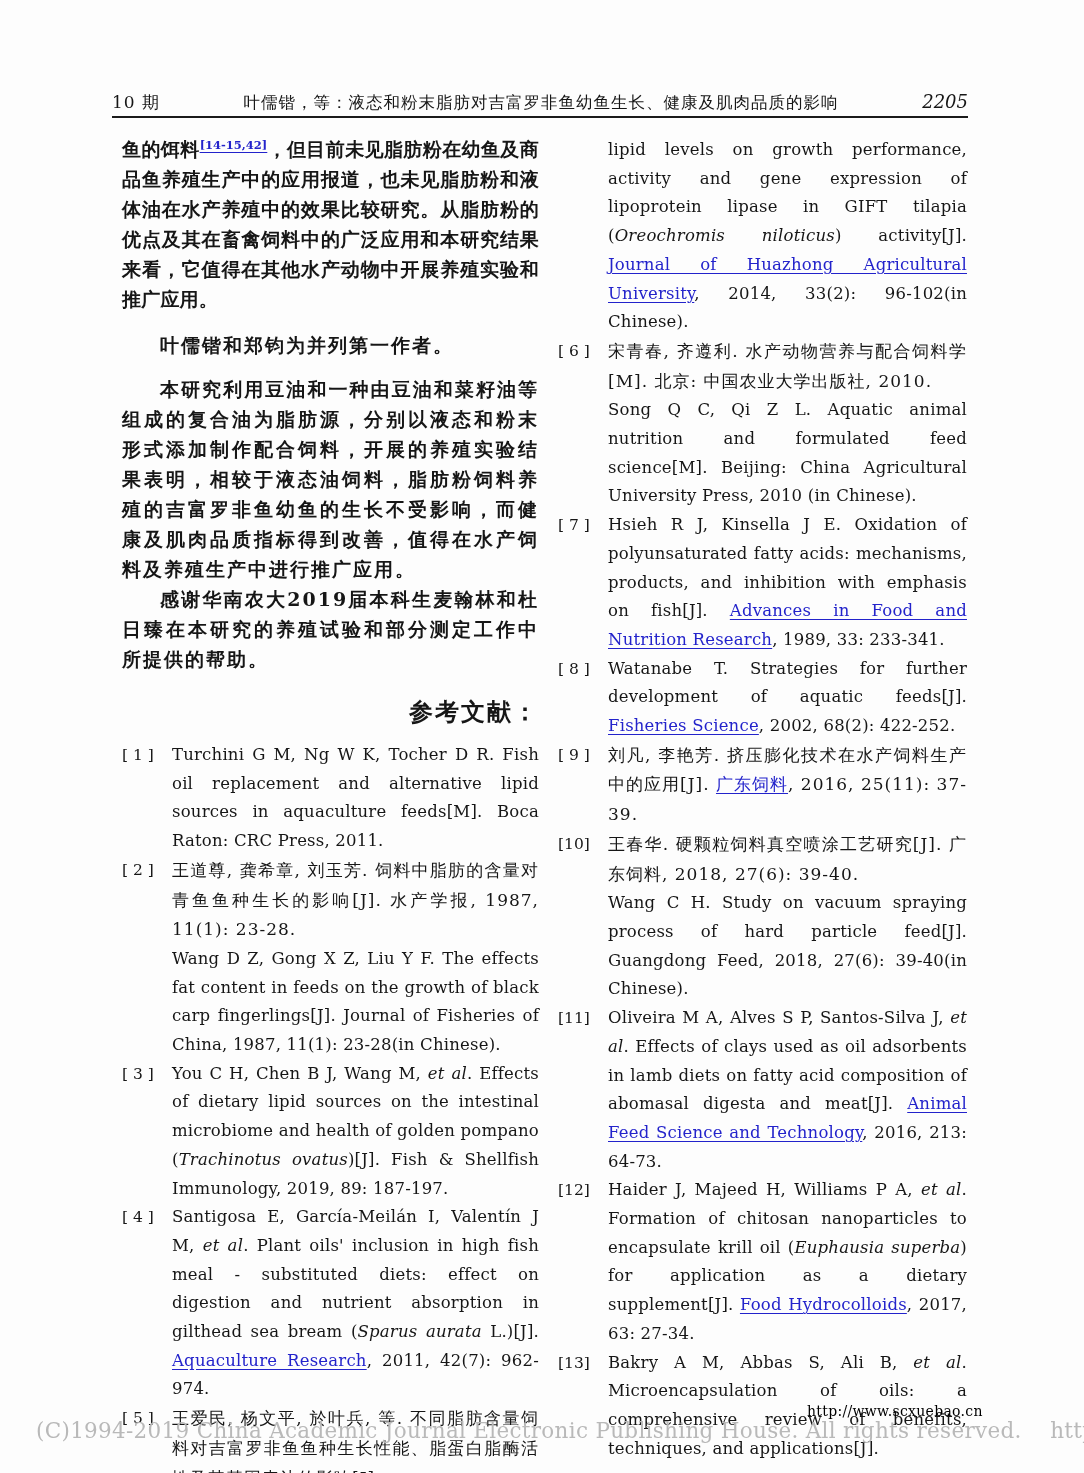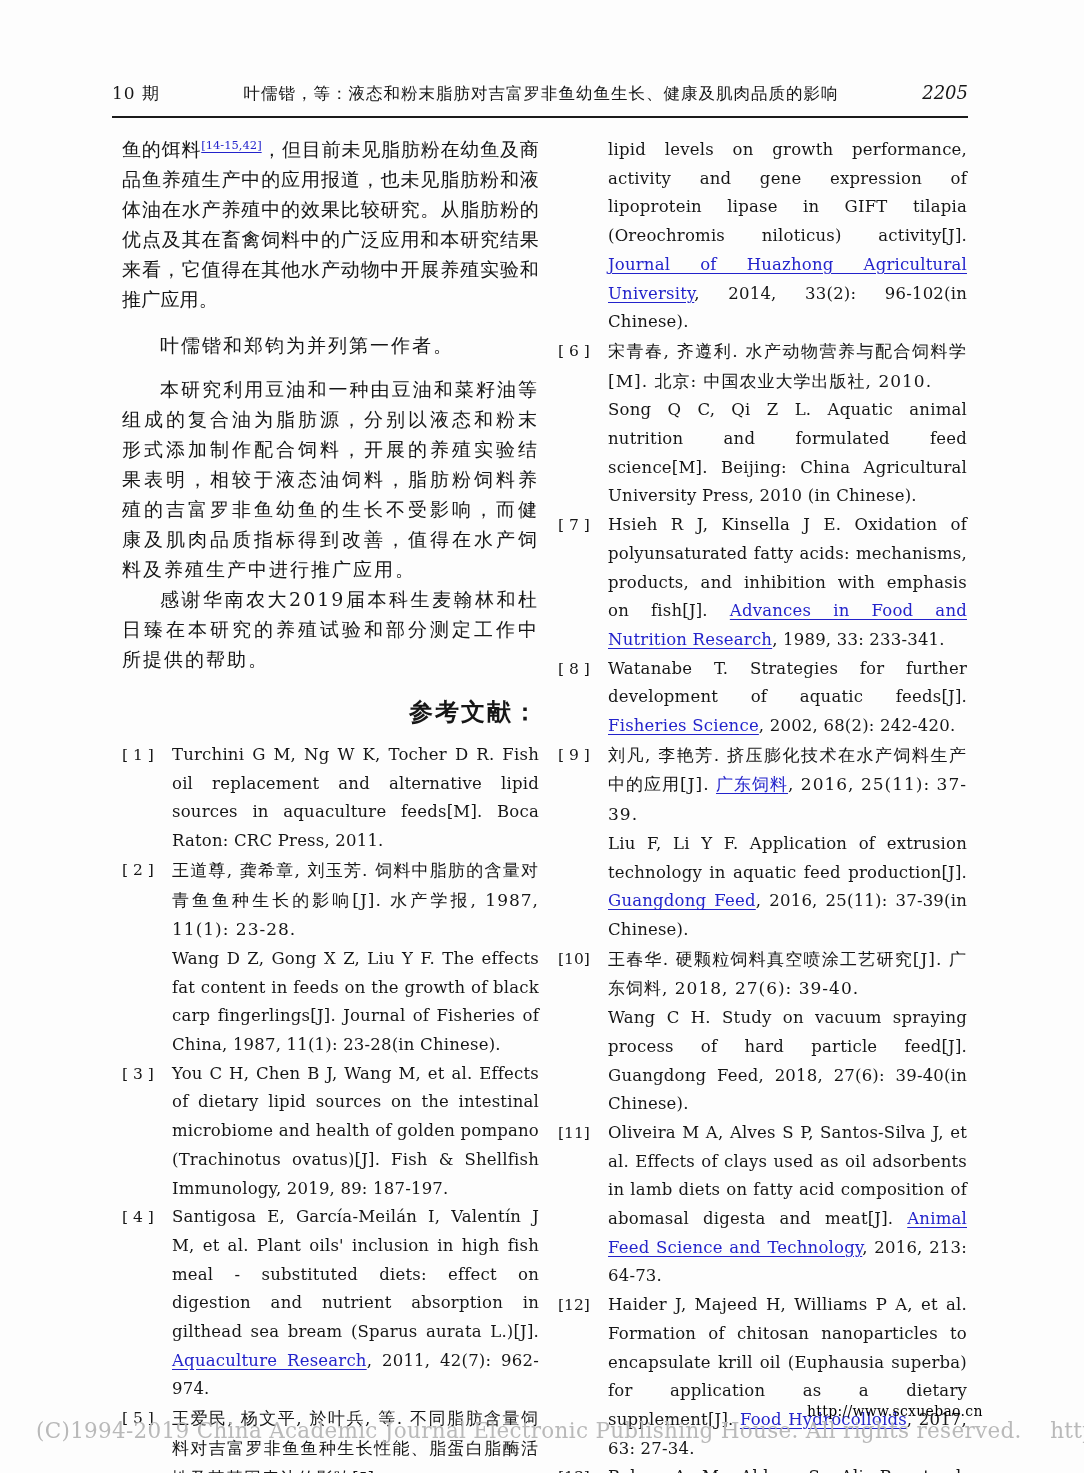--- a/index.html
+++ b/index.html
@@ -3,51 +3,51 @@
 <meta charset="utf-8">
 <style>
   html,body{margin:0;padding:0;background:#e8e8e8;}
   .page{
     position:relative;width:1084px;height:1473px;margin:0 auto;
     background:#fdfdfd;overflow:hidden;color:#161616;
     font-family:"DejaVu Serif","Liberation Serif",serif;
   }
   
   .hdr{
-    position:absolute;top:82px;left:112px;width:856px;
+    position:absolute;top:91px;left:112px;width:856px;
     display:flex;align-items:baseline;font-size:17px;letter-spacing:1px;
   }
   .hdr .issue{flex:0 0 auto;}
   .hdr .title{flex:1 1 auto;text-align:center;font-size:16.5px;}
   .hdr .pageno{flex:0 0 auto;font-size:18px;letter-spacing:0;font-style:italic;}
   .hdr-rule{position:absolute;top:116px;left:112px;width:856px;border-top:2.5px solid #1b1b1b;}
   
   .col{position:absolute;top:134px;}
   .col-left{left:122px;width:417px;}
   .col-right{left:558px;width:409px;top:136px;}
   
-  .cn-body{margin:0;font-size:19px;line-height:30px;text-align:justify;letter-spacing:2px;}
+  .cn-body{margin:0;font-size:19px;line-height:30px;text-align:justify;letter-spacing:2px;font-weight:bold;}
   .indent{text-indent:2em;}
   .sec-h{margin:20px 0 0 0;font-size:21px;font-weight:normal;letter-spacing:2px;}
   .sec-h .num{margin-right:22px;}
   .para2{margin-top:14px;}
   .ack1{margin-top:16px;}
   .refs-heading{
     margin-top:22px;font-size:24px;font-weight:bold;letter-spacing:2px;
     font-family:"DejaVu Sans","Liberation Sans",sans-serif;
     text-align:right;
   }
   .refs{margin-top:13px;display:flex;flex-direction:column;}
   .ref-row{display:flex;}
   .ref-label{flex:0 0 50px;width:50px;font-size:15.5px;line-height:28.7px;letter-spacing:0;white-space:pre;}
   .ref-text{flex:1 1 auto;font-size:16.5px;line-height:28.7px;text-align:justify;}
   .seg{letter-spacing:0.2px;}
   .seg.cn{font-size:17px;letter-spacing:1px;}
   .seg.link{color:#2323cb;text-decoration:underline;text-underline-offset:3px;}
-  .seg.italic{}
+  .seg.italic{font-style:italic;}
   .seg.sup{vertical-align:super;font-size:11.5px;line-height:0;letter-spacing:0;}
   
   .site-link{
     position:absolute;left:807px;top:1403px;font-size:14px;color:#000000;
     text-decoration:none;letter-spacing:0.3px;
   }
   .watermark{
     position:absolute;left:36px;top:1418px;font-size:21.5px;color:#b9b9b9;
     white-space:pre;letter-spacing:0.3px;
   }
@@ -124,32 +124,28 @@
     <span class="ref-text"><span class="seg">Song Q C, Qi Z L. Aquatic animal nutrition and formulated feed science[M]. Beijing: China Agricultural University Press, 2010 (in Chinese).</span></span>
   </div>
 
   <div class="ref-row">
     <span class="ref-label">[ 7 ]</span>
     <span class="ref-text"><span class="seg">Hsieh R J, Kinsella J E. Oxidation of polyunsaturated fatty acids: mechanisms, products, and inhibition with emphasis on fish[J]. </span><span class="seg link">Advances in Food and Nutrition Research</span><span class="seg">, 1989, 33: 233-341.</span></span>
   </div>
 
   <div class="ref-row">
     <span class="ref-label">[ 8 ]</span>
-    <span class="ref-text"><span class="seg">Watanabe T. Strategies for further development of aquatic feeds[J]. </span><span class="seg link">Fisheries Science</span><span class="seg">, 2002, 68(2): 242-420.</span></span>
+    <span class="ref-text"><span class="seg">Watanabe T. Strategies for further development of aquatic feeds[J]. </span><span class="seg link">Fisheries Science</span><span class="seg">, 2002, 68(2): 422-252.</span></span>
   </div>
 
   <div class="ref-row">
     <span class="ref-label">[ 9 ]</span>
     <span class="ref-text"><span class="seg cn">刘凡, 李艳芳. 挤压膨化技术在水产饲料生产中的应用[J]. </span><span class="seg link cn">广东饲料</span><span class="seg cn">, 2016, 25(11): 37-39.</span></span>
   </div>
 
-  <div class="ref-row">
-    <span class="ref-label"></span>
-    <span class="ref-text"><span class="seg">Liu F, Li Y F. Application of extrusion technology in aquatic feed production[J]. </span><span class="seg link">Guangdong Feed</span><span class="seg">, 2016, 25(11): 37-39(in Chinese).</span></span>
-  </div>
 
   <div class="ref-row">
     <span class="ref-label">[10]</span>
     <span class="ref-text"><span class="seg cn">王春华. 硬颗粒饲料真空喷涂工艺研究[J]. 广东饲料, 2018, 27(6): 39-40.</span></span>
   </div>
 
   <div class="ref-row">
     <span class="ref-label"></span>
     <span class="ref-text"><span class="seg">Wang C H. Study on vacuum spraying process of hard particle feed[J]. Guangdong Feed, 2018, 27(6): 39-40(in Chinese).</span></span>
   </div>

